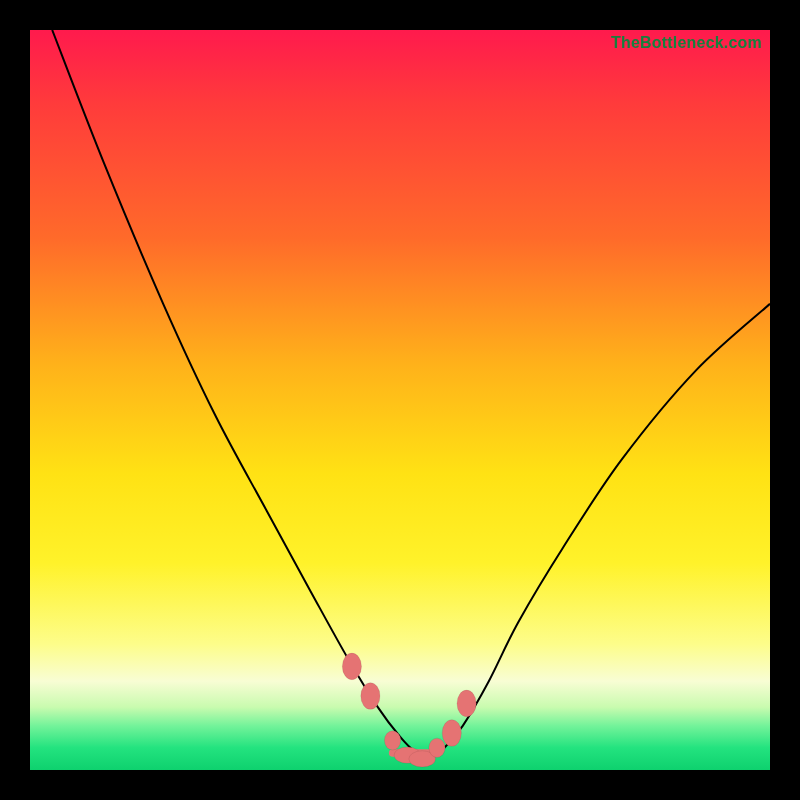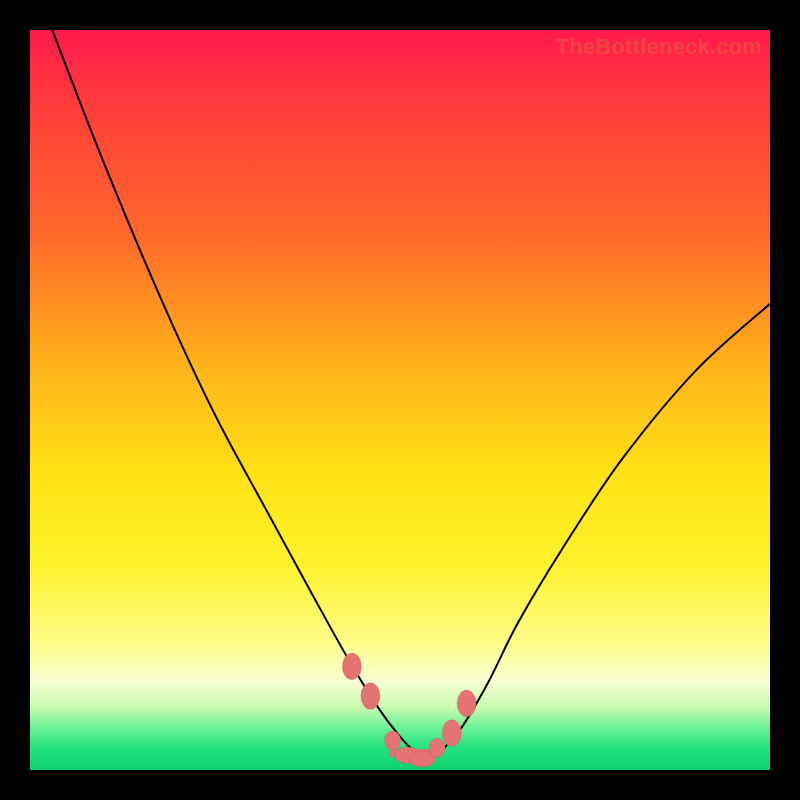--- a/index.html
+++ b/index.html
@@ -43,22 +43,22 @@
       #c9fbaf 91.5%,
       #74f39a 94%,
       #23e37f 97%,
       #0ed16e 100%
     );
   }
   .watermark {
     position: absolute;
     top: 4px;
     right: 8px;
-    color: #ef4444;
-    font-size: 22px;
+    color: #15803d;
+    font-size: 16px;
     font-weight: 600;
     letter-spacing: 0.2px;
     user-select: none;
   }
   svg.curves {
     position: absolute;
     inset: 0;
     width: 740px;
     height: 740px;
   }

